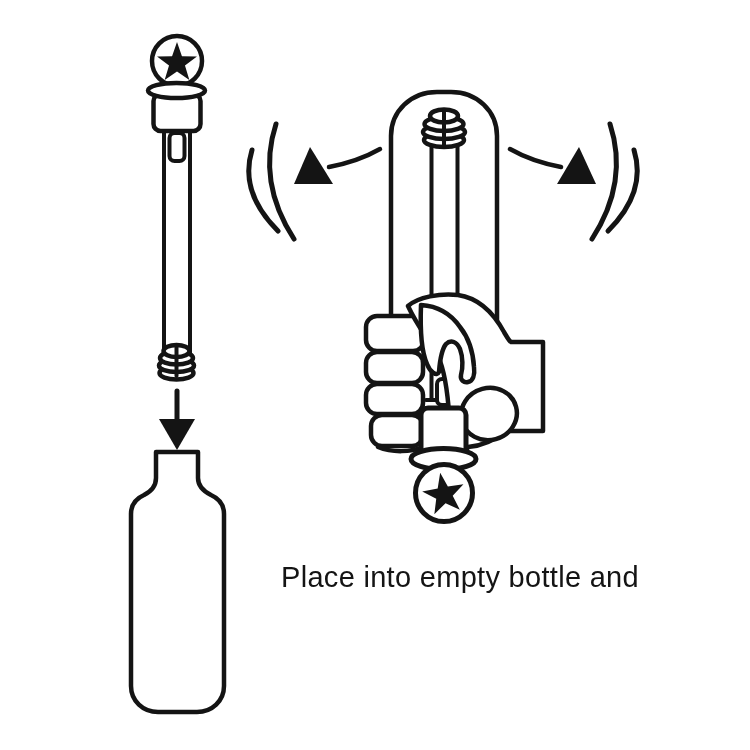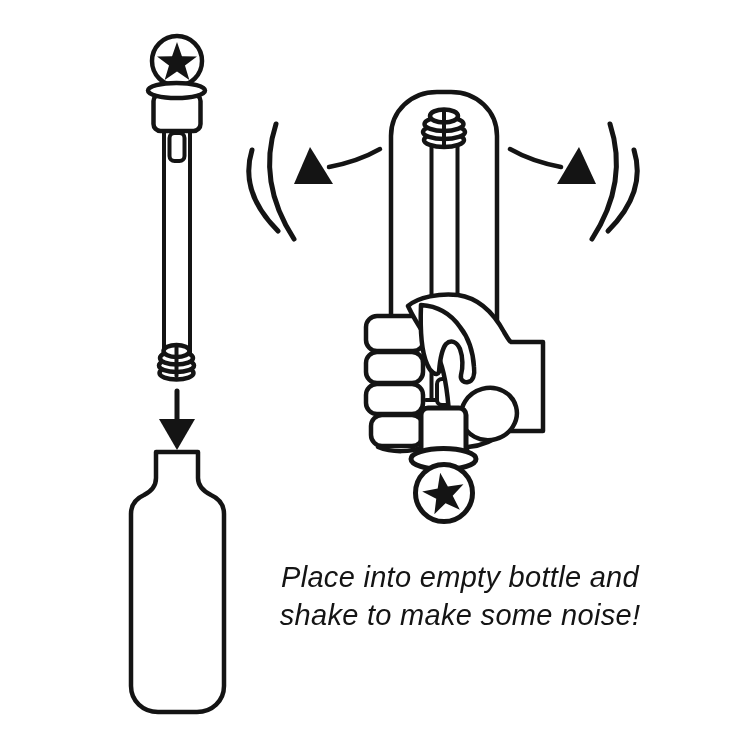--- a/index.html
+++ b/index.html
@@ -11,21 +11,21 @@
   .s  {fill:var(--paper);stroke:var(--ink);stroke-width:4.5;stroke-linejoin:round;stroke-linecap:round;}
   .s4 {fill:var(--paper);stroke:var(--ink);stroke-width:4;stroke-linejoin:round;stroke-linecap:round;}
   .s5 {fill:var(--paper);stroke:var(--ink);stroke-width:5;stroke-linejoin:round;stroke-linecap:round;}
   
   .ln {fill:none;stroke:var(--ink);stroke-width:4.5;stroke-linecap:round;stroke-linejoin:round;}
   .ln4{fill:none;stroke:var(--ink);stroke-width:4;stroke-linecap:round;stroke-linejoin:round;}
   .ln5{fill:none;stroke:var(--ink);stroke-width:5;stroke-linecap:round;stroke-linejoin:round;}
   
   .fillink{fill:var(--ink);stroke:none;}
   .caption{position:absolute;left:235px;top:558px;width:450px;text-align:center;
-           font-style:italic;font-size:29px;line-height:38px;color:var(--ink);
+           font-size:29px;line-height:38px;color:var(--ink);
            letter-spacing:0.3px;}
 </style>
 </head>
 <body>
 
 <div class="page">
 
   <svg class="diagram-svg" width="750" height="750" viewBox="0 0 750 750">
     <defs>
       <path id="star5" d="M 0,-1 L -0.235,-0.324 L -0.951,-0.309 L -0.380,0.124 L -0.588,0.809 L 0,0.400 L 0.588,0.809 L 0.380,0.124 L 0.951,-0.309 L 0.235,-0.324 Z"></path>
@@ -123,15 +123,14 @@
         <path class="ln5" d="M610,124 Q629,182 592,239"></path>
         <path class="ln5" d="M634,150 Q647,192 608,231"></path>
         <path class="ln" d="M510,149 C524,157 540,163 561,167"></path>
         <path class="fillink" d="M579,147 L596,184 L557,184 Z"></path>
       </g>
     </g>
   </svg>
 
   <div class="caption">
     <div>Place into empty bottle and</div>
-    <div>shake to make some noise!</div>
   </div>
 </div>
 
 </body></html>

